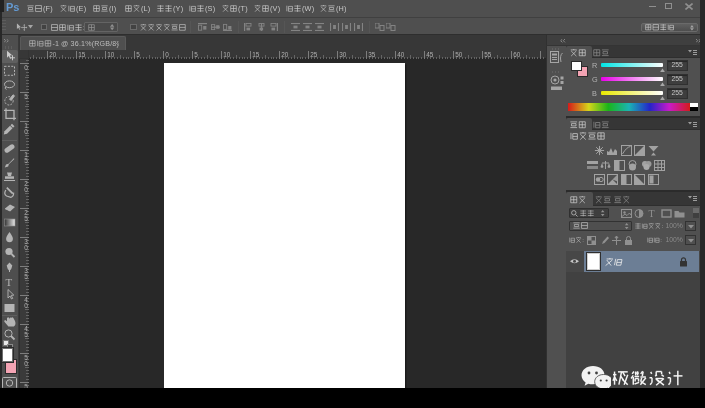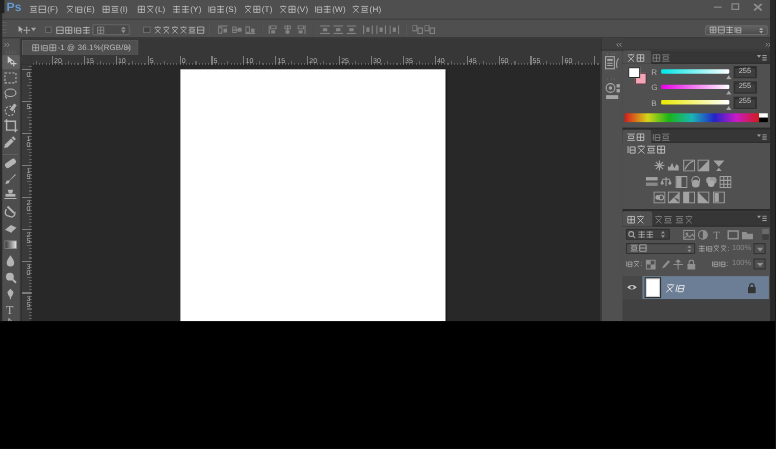--- a/index.html
+++ b/index.html
@@ -1,12 +1,12 @@
 <!DOCTYPE html>
-<html><head><meta charset="utf-8"><style>html,body{margin:0;padding:0;background:#000;}*{box-sizing:border-box;}#app{position:relative;width:705px;height:292px;background:#484848;overflow:hidden;font-family:"Liberation Sans",sans-serif;}</style></head><body>
+<html><head><meta charset="utf-8"><style>html,body{margin:0;padding:0;background:#000;}*{box-sizing:border-box;}#app{position:relative;width:705px;height:388px;background:#484848;overflow:hidden;font-family:"Liberation Sans",sans-serif;}</style></head><body>
 <div id="app">
     <div style="position:absolute;left:0.0px;top:0.0px;width:705.0px;height:17.0px;background:#4f4f4f;"></div>
     <div style="position:absolute;left:6.0px;top:2.0px;font-size:11.0px;color:#649ad2;font-family:'Liberation Sans',sans-serif;line-height:1;"><b>Ps</b></div>
     <svg style="position:absolute;left:26.6px;top:5.0px;overflow:visible;opacity:1.0" width="28" height="9" stroke="#c9c9c9" stroke-width="0.67" fill="none">
       <line x1="0.35" y1="0.84" x2="6.65" y2="0.84"></line>
       <line x1="1.40" y1="2.45" x2="5.60" y2="2.45"></line>
       <line x1="1.40" y1="4.55" x2="5.60" y2="4.55"></line>
       <line x1="1.40" y1="2.45" x2="1.40" y2="4.55"></line>
       <line x1="5.60" y1="2.45" x2="5.60" y2="4.55"></line>
       <line x1="0.35" y1="6.16" x2="6.65" y2="6.16"></line>

